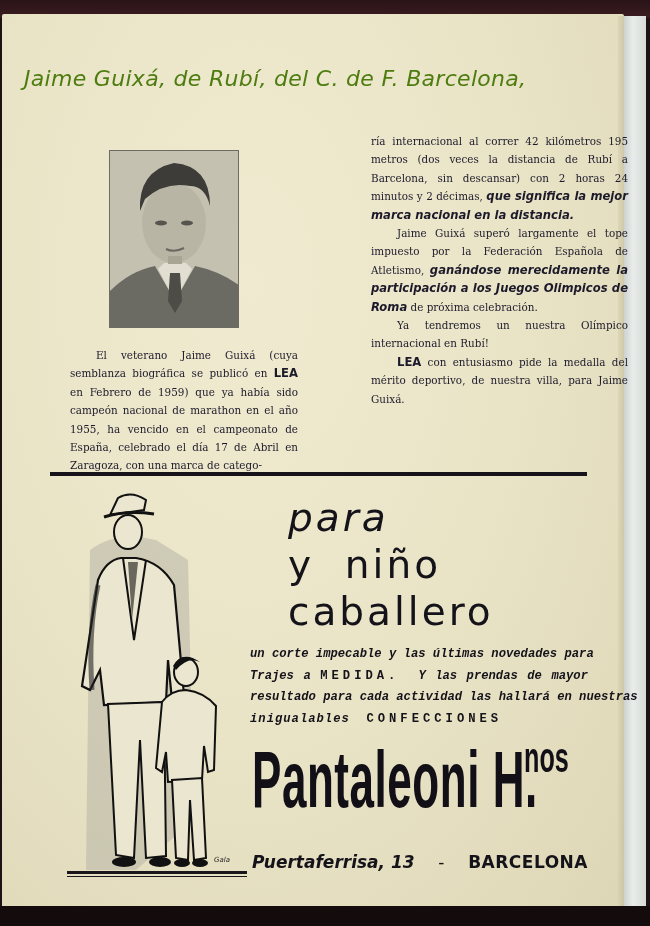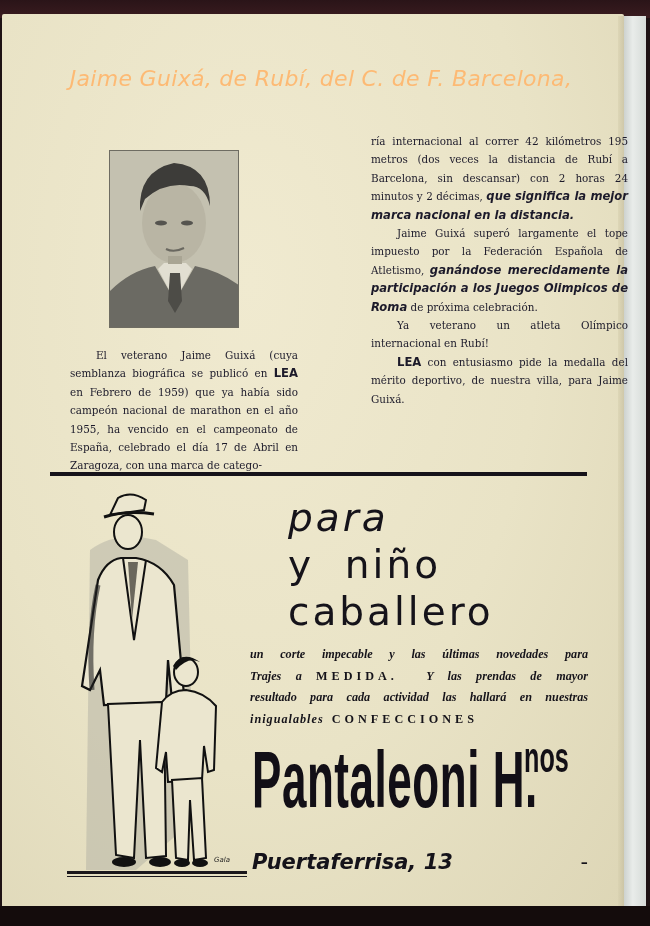--- a/index.html
+++ b/index.html
@@ -10,22 +10,22 @@
   .bottom-edge { position: absolute; left: 0; top: 906px; width: 650px; height: 20px; background: #140c0c; }
 
   .page { position: absolute; left: 2px; top: 14px; width: 622px; height: 894px;
           background: radial-gradient(ellipse at 40% 30%, #f0ead0 0%, #e9e3c6 55%, #ddd6b6 100%);
           border-radius: 2px; }
   .page-strip { position: absolute; left: 624px; top: 16px; width: 22px; height: 892px;
           background: linear-gradient(90deg, #cdd2cf, #e9ecea 40%, #d6dbd8); }
   .page-strip-inner { position: absolute; left: 618px; top: 16px; width: 8px; height: 892px;
           background: linear-gradient(90deg, #d8d1b0, #b9b193); opacity: .6; }
 
-  .headline { position: absolute; left: 36px; top: 64px; width: 570px; text-align: center;
-              font-family: "DejaVu Sans", sans-serif; color: #fdba74; font-size: 22px; line-height: 29px;
+  .headline { position: absolute; left: 24px; top: 64px; width: 570px; text-align: left;
+              font-family: "DejaVu Sans", sans-serif; color: #4d7c0f; font-size: 22px; line-height: 29px;
               font-style: italic; letter-spacing: .3px; }
   .headline div { white-space: nowrap; }
 
   .photo { position: absolute; left: 109px; top: 150px; width: 130px; height: 178px;
            background: linear-gradient(#c9c6b4, #b4b1a1); border: 1px solid #6e6c62; overflow: hidden; }
   .photo svg { display: block; }
 
   .body-text { font-family: "DejaVu Serif", serif; color: #1c1a2a; font-size: 10.4px; line-height: 18.4px; text-align: justify; }
   .body-text .b { font-family: "DejaVu Sans", sans-serif; font-style: italic; font-weight: bold; font-size: 11.6px; }
   .body-text .lea { font-family: "DejaVu Sans", sans-serif; font-weight: bold; font-size: 11.6px; }
@@ -38,36 +38,36 @@
 
   .ad-illus { position: absolute; left: 76px; top: 490px; width: 168px; height: 386px; }
   .ad-base-line { position: absolute; left: 67px; top: 871px; width: 180px; height: 3px; background: #1a171c; }
   .ad-base-line2 { position: absolute; left: 67px; top: 876px; width: 180px; height: 1px; background: #1a171c; }
 
   .ad-head { position: absolute; left: 288px; top: 494px; font-family: "DejaVu Sans", sans-serif;
              font-size: 39px; line-height: 47px; color: #15131a; letter-spacing: 3px; }
   .ad-head div { white-space: nowrap; }
   .ad-head .l1 { font-style: italic; }
 
-  .ad-desc { position: absolute; left: 250px; top: 644px; width: 338px; font-family: Liberation Serif, serif;
+  .ad-desc { position: absolute; left: 250px; top: 644px; width: 338px; font-family: Liberation Mono, monospace;
              font-style: italic; font-weight: bold; font-size: 12.2px; line-height: 21.5px; color: #15131a; }
   .ad-desc div { white-space: nowrap; }
   .ad-desc .l0, .ad-desc .l1, .ad-desc .l2 { text-align: justify; text-align-last: justify; }
   .ad-desc .l3 { }
   .spaced { letter-spacing: 4px; font-style: normal; }
 
   .brand { position: absolute; left: 252px; top: 730px; height: 110px; font-family: "Liberation Sans Narrow", "Liberation Sans", sans-serif;
            color: #120f16; white-space: nowrap; }
   .brand-name { display: inline-block; font-size: 80px; line-height: 100px; font-weight: bold;
                 transform: scaleX(.55); transform-origin: left top; letter-spacing: 1px; }
   .brand-sup { position: absolute; left: 272px; top: 4px; font-size: 42px; font-weight: bold;
                transform: scaleX(.6); transform-origin: left top; }
 
   .address { position: absolute; left: 252px; top: 850px; width: 336px; font-family: "DejaVu Sans", sans-serif;
-             font-size: 21px; line-height: 24px; color: #15131a; white-space: nowrap; display: flex; justify-content: space-between; }
+             font-size: 17px; line-height: 24px; color: #15131a; white-space: nowrap; display: flex; justify-content: space-between; }
   .address .street { font-style: italic; font-weight: bold; }
   .address .city { font-weight: bold; letter-spacing: .5px; }
 </style>
 </head>
 <body>
 
 <div class="top-edge"></div>
 <div class="page"></div>
 <div class="page-strip-inner"></div>
 <div class="page-strip"></div>
@@ -92,21 +92,21 @@
   </svg>
 </div>
 
 <div class="col-left body-text">
   <p><span>El veterano Jaime Guixá (cuya semblanza biográfica se publicó en </span><span class="lea">LEA</span><span> en Febrero de 1959) que ya había sido campeón nacional de marathon en el año 1955, ha vencido en el campeonato de España, celebrado el día 17 de Abril en Zaragoza, con una marca de catego-</span></p>
 </div>
 
 <div class="col-right body-text">
   <p style="text-indent:0"><span>ría internacional al correr 42 kilómetros 195 metros (dos veces la distancia de Rubí a Barcelona, sin descansar) con 2 horas 24 minutos y 2 décimas, </span><span class="b">que significa la mejor marca nacional en la distancia.</span></p>
   <p><span>Jaime Guixá superó largamente el tope impuesto por la Federación Española de Atletismo, </span><span class="b">ganándose merecidamente la participación a los Juegos Olimpicos de Roma</span><span> de próxima celebración.</span></p>
-  <p>Ya veterano un atleta Olímpico internacional en Rubí!</p>
+  <p>Ya tendremos un nuestra Olímpico internacional en Rubí!</p>
   <p><span class="lea">LEA</span><span> con entusiasmo pide la medalla del mérito deportivo, de nuestra villa, para Jaime Guixá.</span></p>
 </div>
 
 <div class="divider"></div>
 
 <div class="ad-illus">
   <svg width="168" height="386" viewBox="0 0 168 386">
     <path d="M14 60 Q40 40 80 50 L112 70 L118 330 L60 380 L10 380 Z" fill="#b7b4a6" opacity=".55"></path>
 
     <path d="M34 25 L68 20 L70 10 Q55 0 42 8 Z" fill="#ebe6cf" stroke="#111" stroke-width="2"></path>
@@ -148,13 +148,14 @@
 </div>
 
 <div class="brand">
   <span class="brand-name">Pantaleoni H.</span>
   <span class="brand-sup">nos</span>
 </div>
 
 <div class="address">
   <span class="street">Puertaferrisa, 13</span>
   <span>-</span>
+  <span class="city">BARCELONA</span>
 </div>
 
 </body></html>

